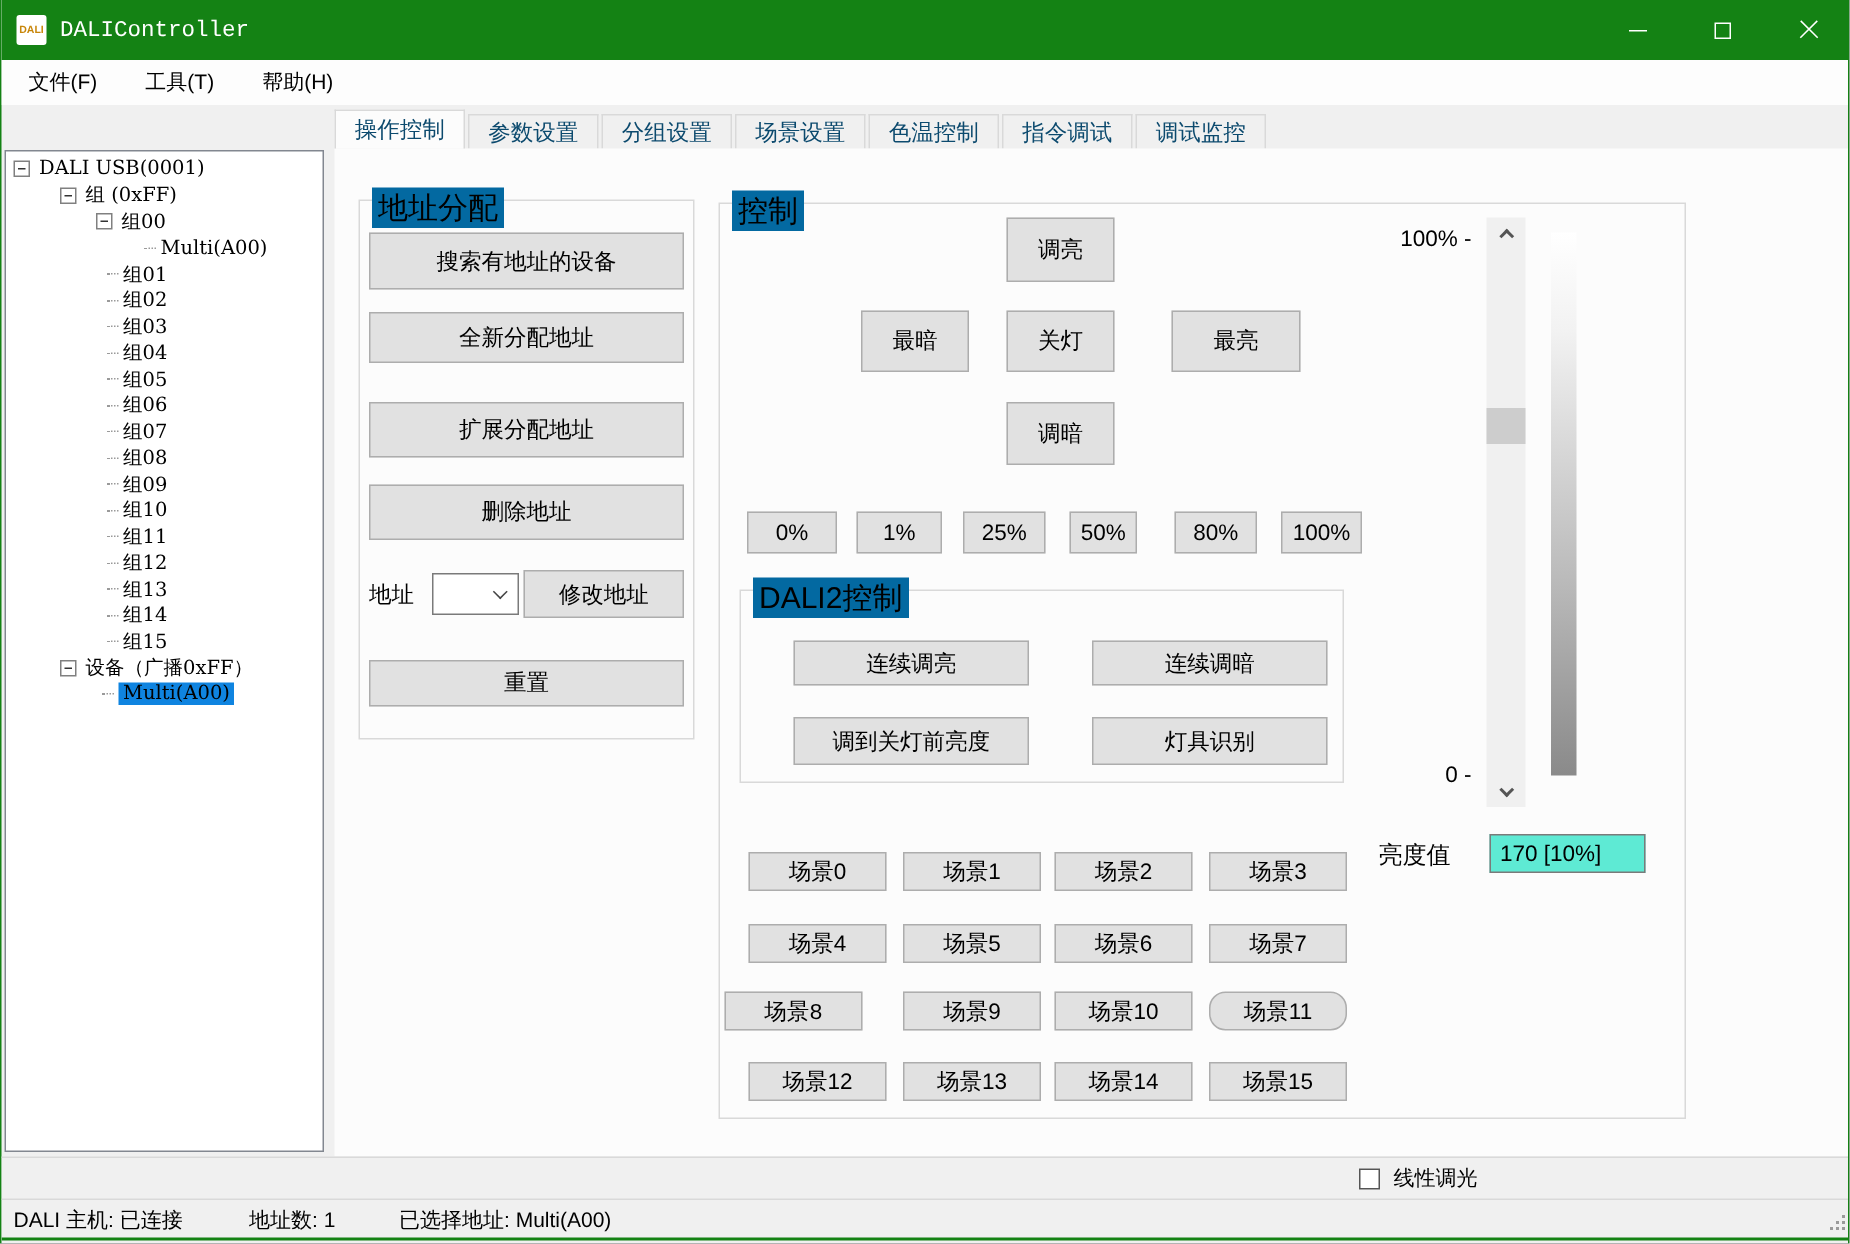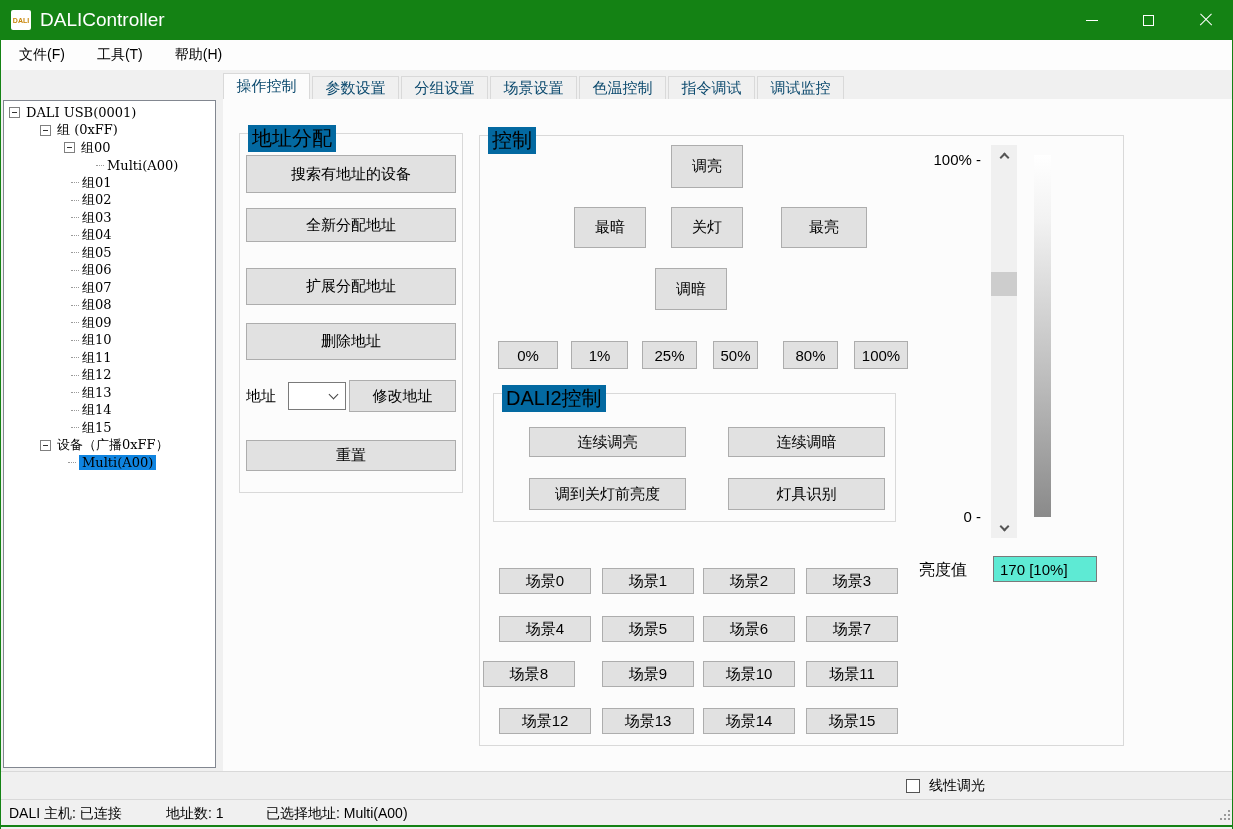--- a/index.html
+++ b/index.html
@@ -5,21 +5,21 @@
   * { box-sizing: border-box; margin: 0; padding: 0; }
   body { font-family: "Liberation Sans", "DejaVu Sans", sans-serif; background:#444; }
   .window {
     position: relative; width: 1233px; height: 829px; overflow: hidden;
     background: #f0f0f0;
     border-left: 1px solid #148214; border-right: 1px solid #148214;
   }
   
   .titlebar { position:absolute; left:0; top:0; width:1233px; height:40px; background:#148214; display:flex; align-items:center; }
   .app-icon { width:20px; height:20px; margin-left:10px; background:#fff; border-radius:2px; display:flex; align-items:center; justify-content:center; font-size:7px; font-weight:bold; color:#c8860a; letter-spacing:0; overflow:hidden; }
-  .title-text { color:#fff; font-size:19px; margin-left:9px; }
+  .title-text { color:#fff; font-size:15px; margin-left:9px;font-family:Liberation Mono, monospace; }
   .win-controls { position:absolute; right:0; top:0; height:40px; display:flex; }
   .win-btn { width:57px; height:40px; display:flex; align-items:center; justify-content:center; cursor:pointer; }
   .glyph-min { width:12px; height:1px; background:#fff; }
   .glyph-max { width:11px; height:11px; border:1px solid #fff; }
   .glyph-close { position:relative; width:14px; height:14px; }
   .glyph-close::before, .glyph-close::after { content:""; position:absolute; left:-1px; top:6px; width:16px; height:1.4px; background:#fff; }
   .glyph-close::before { transform:rotate(45deg); }
   .glyph-close::after { transform:rotate(-45deg); }
   
   .menubar { position:absolute; left:0; top:40px; width:1233px; height:30px; background:#fdfdfd; display:flex; align-items:center; }
@@ -205,21 +205,21 @@
     <div class="btn" style="left:126px; top:281px; width:107px; height:32px;">修改地址</div>
     <div class="btn" style="left:23px; top:341px; width:210px; height:31px;">重置</div>
 
     <div class="groupbox" style="left:256px; top:36px; width:645px; height:611px;">
       <span class="gb-label">控制</span>
     </div>
     <div class="btn" style="left:448px; top:46px; width:72px; height:43px;">调亮</div>
     <div class="btn" style="left:351px; top:108px; width:72px; height:41px;">最暗</div>
     <div class="btn" style="left:448px; top:108px; width:72px; height:41px;">关灯</div>
     <div class="btn" style="left:558px; top:108px; width:86px; height:41px;">最亮</div>
-    <div class="btn" style="left:432px; top:169px; width:72px; height:42px;">调暗</div>
+    <div class="btn" style="left:448px; top:169px; width:72px; height:42px;">调暗</div>
     <div class="btn" style="left:275px; top:242px; width:60px; height:28px;">0%</div>
     <div class="btn" style="left:348px; top:242px; width:57px; height:28px;">1%</div>
     <div class="btn" style="left:419px; top:242px; width:55px; height:28px;">25%</div>
     <div class="btn" style="left:490px; top:242px; width:45px; height:28px;">50%</div>
     <div class="btn" style="left:560px; top:242px; width:55px; height:28px;">80%</div>
     <div class="btn" style="left:631px; top:242px; width:54px; height:28px;">100%</div>
 
     <div class="groupbox" style="left:270px; top:294px; width:403px; height:129px;">
       <span class="gb-label">DALI2控制</span>
     </div>
@@ -232,21 +232,21 @@
     <div class="btn" style="left:379px; top:469px; width:92px; height:26px;">场景1</div>
     <div class="btn" style="left:480px; top:469px; width:92px; height:26px;">场景2</div>
     <div class="btn" style="left:583px; top:469px; width:92px; height:26px;">场景3</div>
     <div class="btn" style="left:276px; top:517px; width:92px; height:26px;">场景4</div>
     <div class="btn" style="left:379px; top:517px; width:92px; height:26px;">场景5</div>
     <div class="btn" style="left:480px; top:517px; width:92px; height:26px;">场景6</div>
     <div class="btn" style="left:583px; top:517px; width:92px; height:26px;">场景7</div>
     <div class="btn" style="left:260px; top:562px; width:92px; height:26px;font-family:Liberation Mono, monospace;">场景8</div>
     <div class="btn" style="left:379px; top:562px; width:92px; height:26px;">场景9</div>
     <div class="btn" style="left:480px; top:562px; width:92px; height:26px;">场景10</div>
-    <div class="btn" style="left:583px; top:562px; width:92px; height:26px;">场景11</div>
+    <div class="btn" style="left:583px; top:562px; width:92px; height:26px;border-radius:11px;">场景11</div>
     <div class="btn" style="left:276px; top:609px; width:92px; height:26px;">场景12</div>
     <div class="btn" style="left:379px; top:609px; width:92px; height:26px;">场景13</div>
     <div class="btn" style="left:480px; top:609px; width:92px; height:26px;">场景14</div>
     <div class="btn" style="left:583px; top:609px; width:92px; height:26px;">场景15</div>
 
     <div class="lbl" style="left:692px; top:52px; width:66px; text-align:right;">100% -</div>
     <div class="vscroll" style="left:768px; top:46px; width:26px; height:393px;">
       <div class="vs-arrow" style="top:0;">
           <span class="chev up"></span>
         </div>

